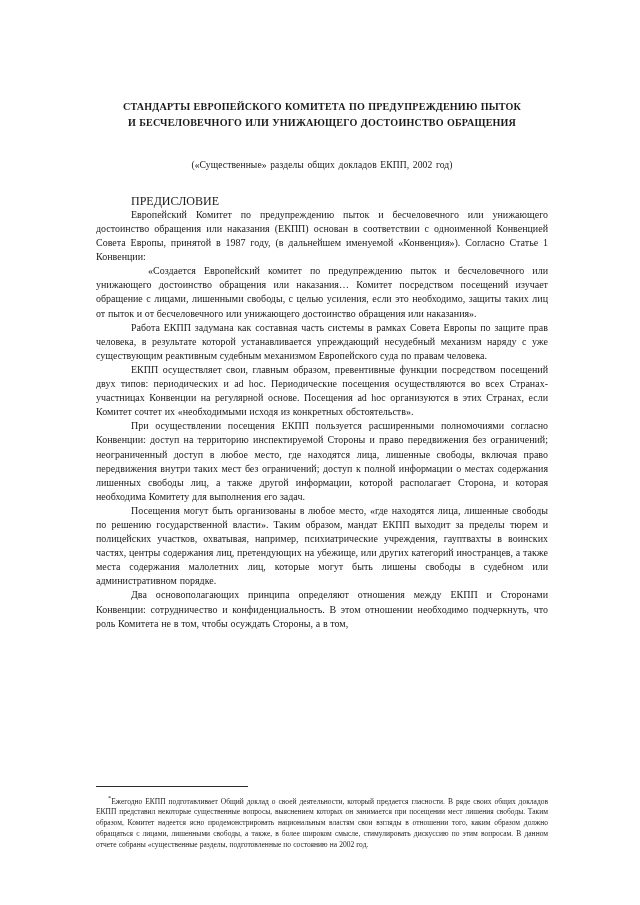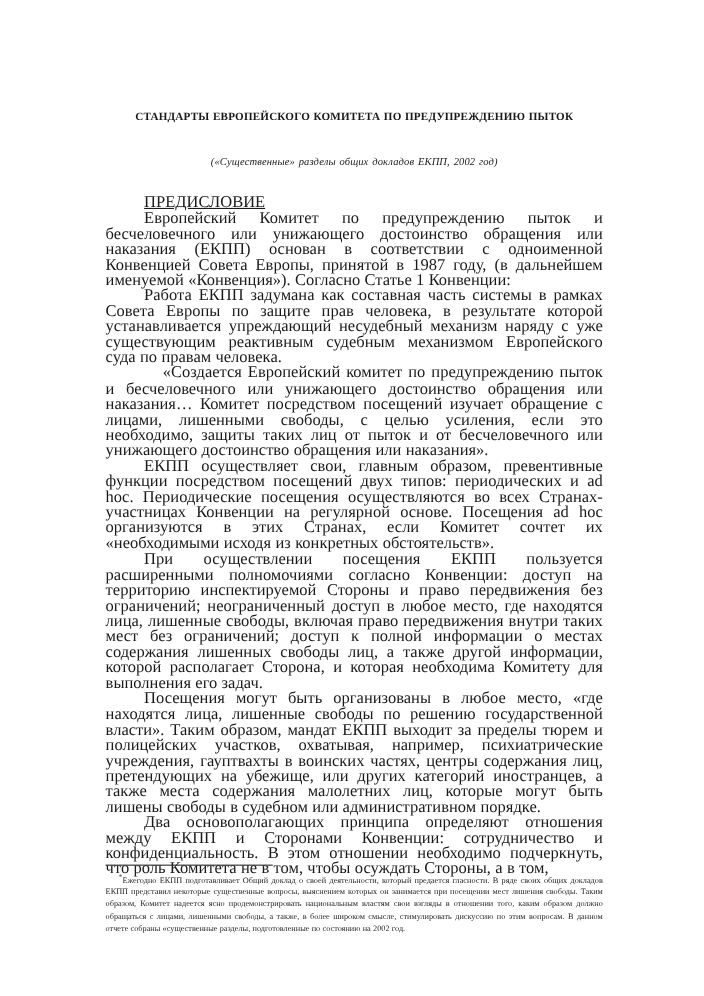--- a/index.html
+++ b/index.html
@@ -43,41 +43,39 @@
     white-space: nowrap;
   }
   .doc-title .fn-star {
     font-size: 8px;
     vertical-align: super;
     font-weight: bold;
   }
 
   .doc-subtitle {
     text-align: center;
-    font-style: italic;
     font-size: 9.6px;
     line-height: 14px;
     margin: 26px 0 0 0;
     word-spacing: 1px;
     letter-spacing: 0.1px;
   }
 
   
   .body-block {
     margin-top: 22px;
   }
   .heading-line {
-    font-size: 15px;
+    font-size: 12px;
     line-height: 14.1px;
     text-indent: 35px;
     margin: 0;
-    text-decoration: underline;
   }
   p.para {
-    font-size: 15px;
+    font-size: 10px;
     line-height: 14.1px;
     text-align: justify;
     text-indent: 35px;
     margin: 0;
     hyphens: none;
     word-spacing: 0.2px;
   }
   p.para.quote {
     text-indent: 52px;
   }
@@ -109,31 +107,32 @@
     vertical-align: super;
   }
 </style>
 </head>
 <body>
 
 <div class="page">
 
   <h1 class="doc-title">
     <span class="ln">СТАНДАРТЫ ЕВРОПЕЙСКОГО КОМИТЕТА ПО ПРЕДУПРЕЖДЕНИЮ ПЫТОК</span>
+    <span class="ln">И БЕСЧЕЛОВЕЧНОГО ИЛИ УНИЖАЮЩЕГО ДОСТОИНСТВО ОБРАЩЕНИЯ</span>
   </h1>
 
   <div class="doc-subtitle">(«Существенные» разделы общих докладов ЕКПП, 2002 год)</div>
 
   <div class="body-block">
 
     <div class="heading-line">ПРЕДИСЛОВИЕ</div>
 
     <p class="para">Европейский Комитет по предупреждению пыток и бесчеловечного или унижающего достоинство обращения или наказания (ЕКПП) основан в соответствии с одноименной Конвенцией Совета Европы, принятой в 1987 году, (в дальнейшем именуемой «Конвенция»). Согласно Статье 1 Конвенции:</p>
+    <p class="para quote">«Создается Европейский комитет по предупреждению пыток и  бесчеловечного или унижающего достоинство обращения или наказания… Комитет посредством посещений изучает обращение с лицами, лишенными свободы, с целью усиления, если это необходимо, защиты таких лиц от пыток и от бесчеловечного или унижающего достоинство обращения или наказания».</p>
     <p class="para">Работа ЕКПП задумана как составная часть системы в рамках Совета Европы по защите прав человека, в результате которой устанавливается упреждающий несудебный механизм наряду с уже существующим  реактивным  судебным механизмом Европейского суда по правам человека.</p>
-    <p class="para quote">«Создается Европейский комитет по предупреждению пыток и  бесчеловечного или унижающего достоинство обращения или наказания… Комитет посредством посещений изучает обращение с лицами, лишенными свободы, с целью усиления, если это необходимо, защиты таких лиц от пыток и от бесчеловечного или унижающего достоинство обращения или наказания».</p>
     <p class="para">ЕКПП осуществляет свои, главным образом, превентивные функции посредством посещений двух типов: периодических и ad hoc. Периодические посещения осуществляются во всех Странах-участницах Конвенции на регулярной основе. Посещения ad hoc организуются в этих Странах, если Комитет сочтет их «необходимыми исходя из конкретных обстоятельств».</p>
     <p class="para">При осуществлении посещения ЕКПП пользуется расширенными полномочиями согласно Конвенции: доступ на территорию инспектируемой Стороны и право передвижения без ограничений; неограниченный доступ в любое место, где находятся лица, лишенные свободы, включая право передвижения внутри  таких мест без ограничений; доступ к полной информации о местах содержания лишенных свободы лиц, а также другой информации, которой располагает Сторона, и которая необходима Комитету для выполнения его задач.</p>
     <p class="para">Посещения могут быть организованы в любое место, «где находятся лица, лишенные свободы по решению государственной власти». Таким образом, мандат ЕКПП выходит за пределы тюрем и полицейских участков, охватывая, например, психиатрические учреждения, гауптвахты в воинских частях, центры содержания лиц, претендующих на убежище, или других категорий иностранцев, а также места содержания малолетних лиц, которые могут быть лишены свободы в судебном или административном порядке.</p>
     <p class="para">Два основополагающих принципа определяют отношения между ЕКПП и Сторонами Конвенции: сотрудничество и конфиденциальность. В этом отношении необходимо подчеркнуть, что роль Комитета не в том, чтобы осуждать Стороны, а в том,</p>
 
   </div>
 
   <div class="footnote-zone">
     <div class="footnote-rule"></div>
     <p class="footnote-text"><span class="fn-star">*</span><span>Ежегодно ЕКПП подготавливает Общий доклад о своей деятельности, который предается гласности. В ряде своих общих докладов ЕКПП представил некоторые существенные вопросы, выяснением которых он занимается при посещении мест лишения свободы. Таким образом, Комитет надеется ясно продемонстрировать национальным властям свои взгляды в отношении того, каким образом должно обращаться  с лицами, лишенными свободы, а также, в более широком смысле, стимулировать дискуссию по этим вопросам. В данном отчете собраны «существенные разделы, подготовленные по состоянию на 2002 год.</span></p>

